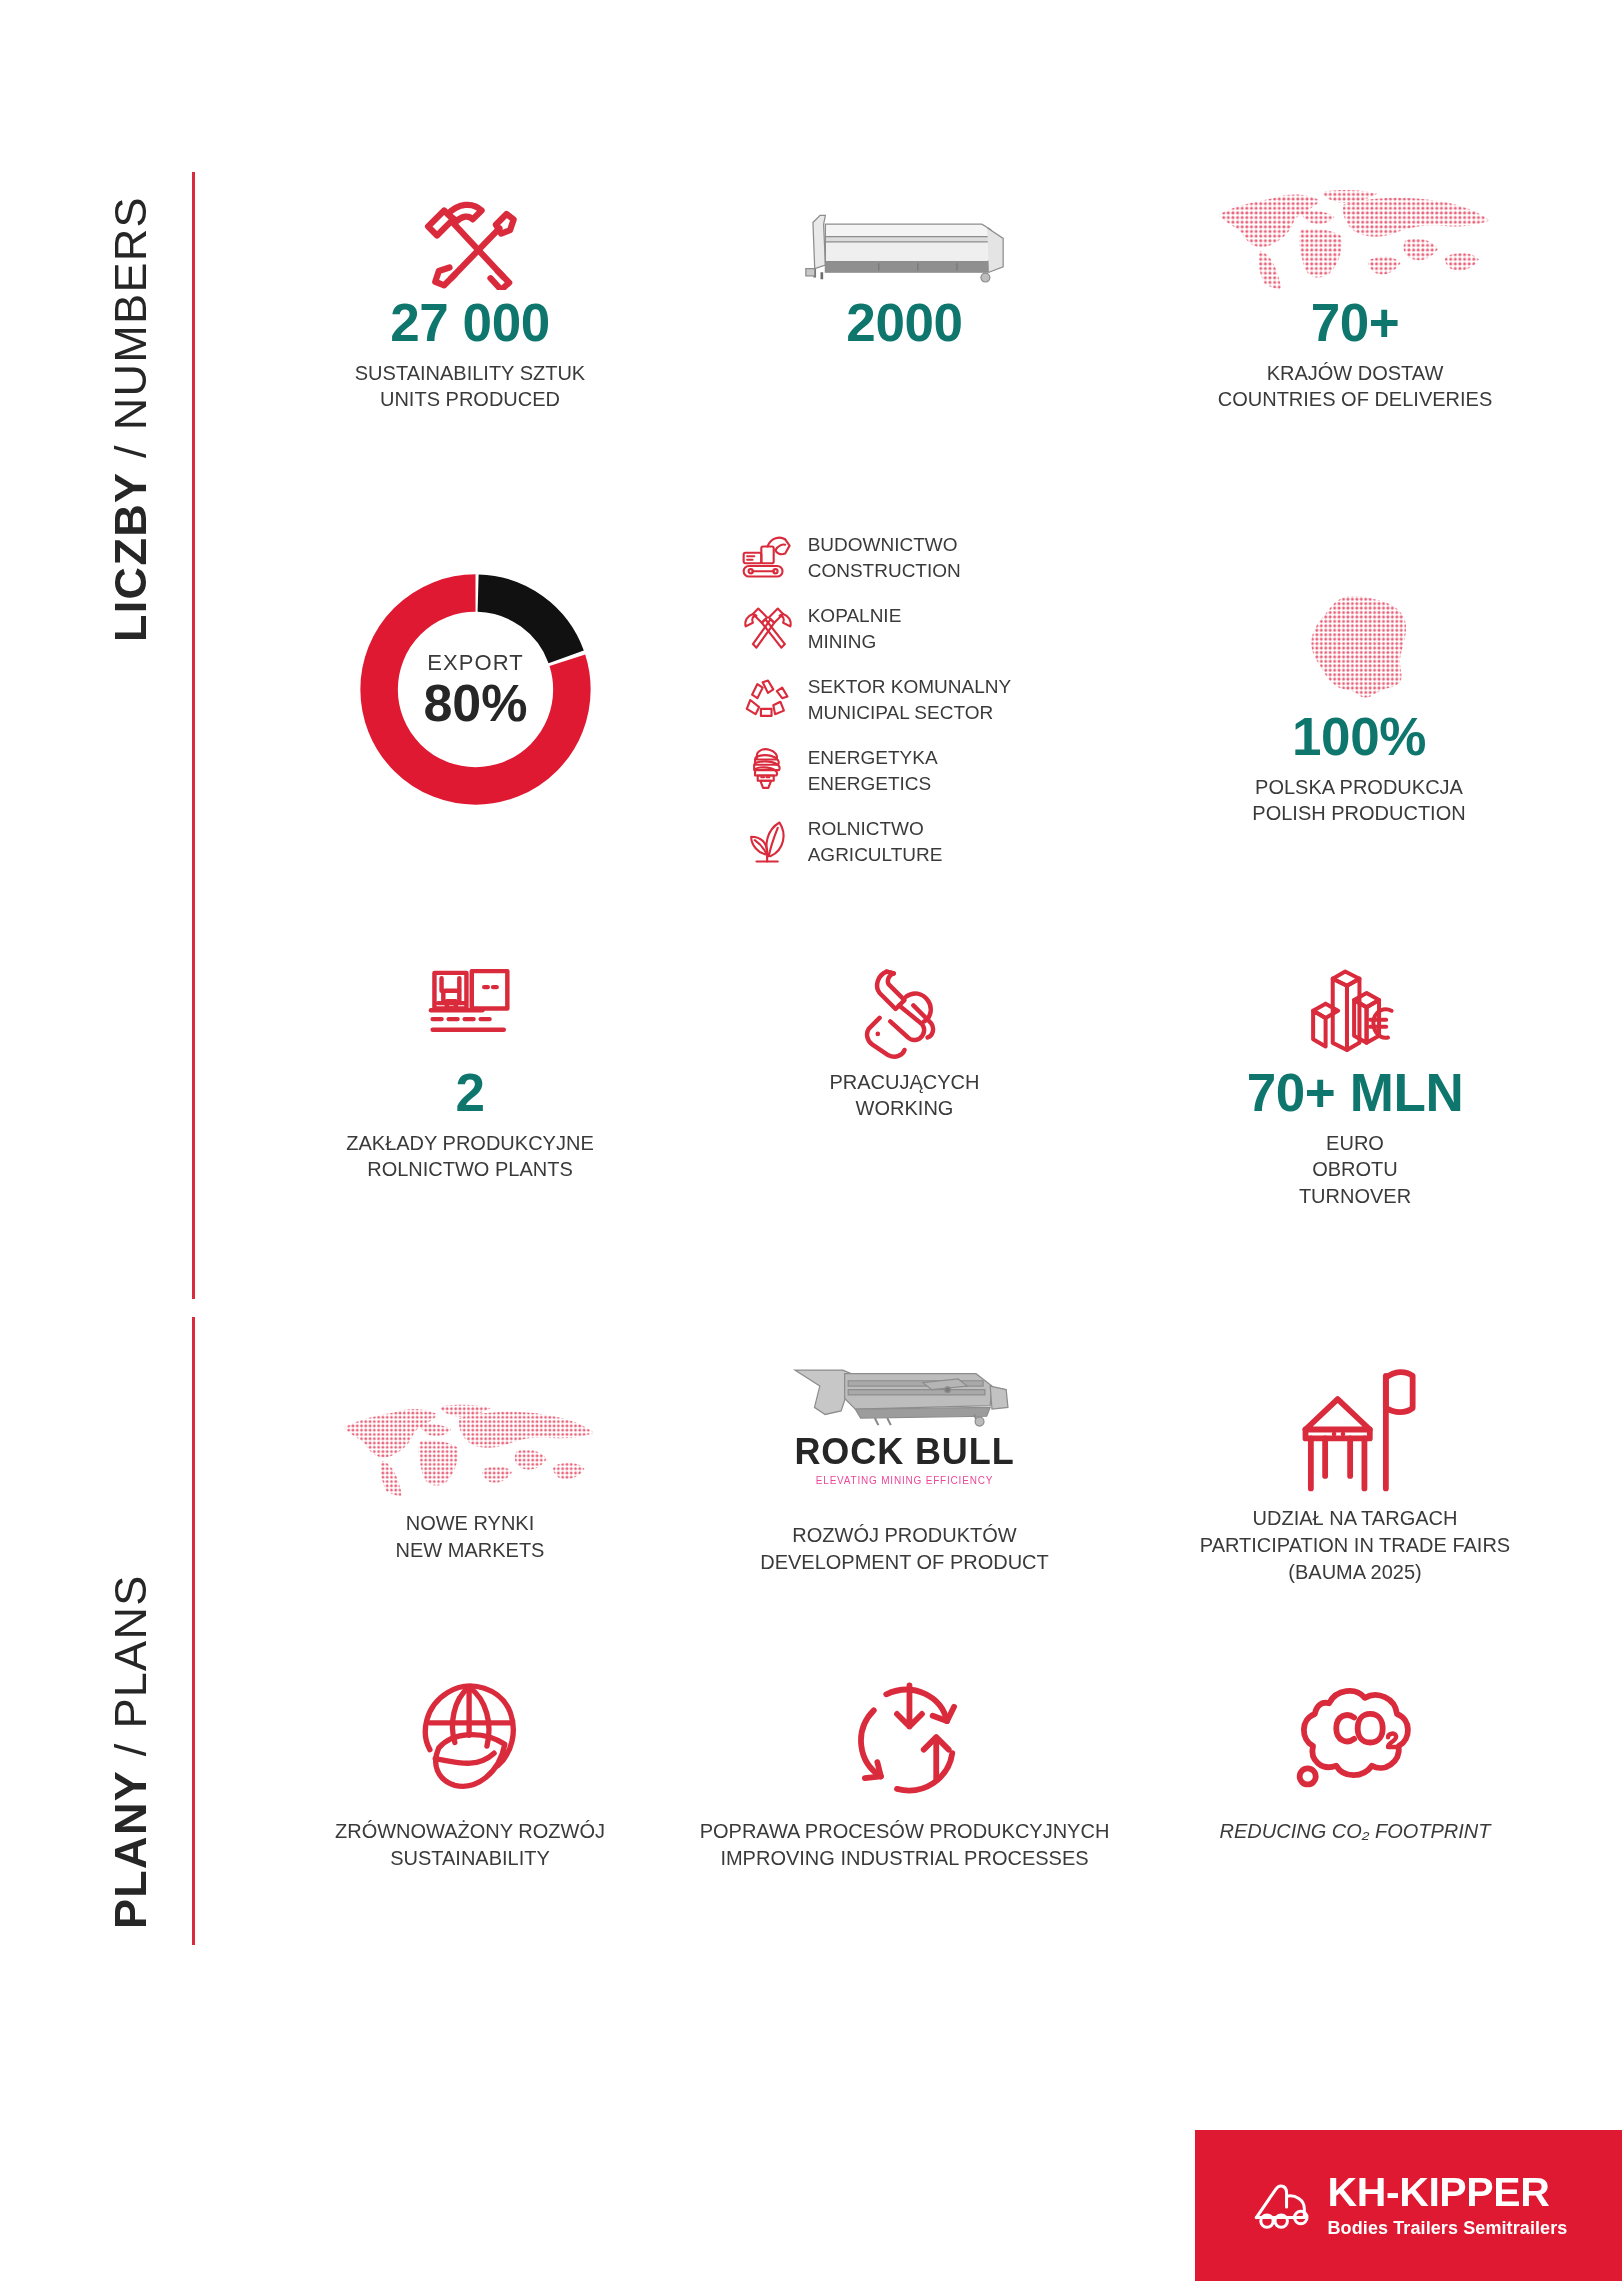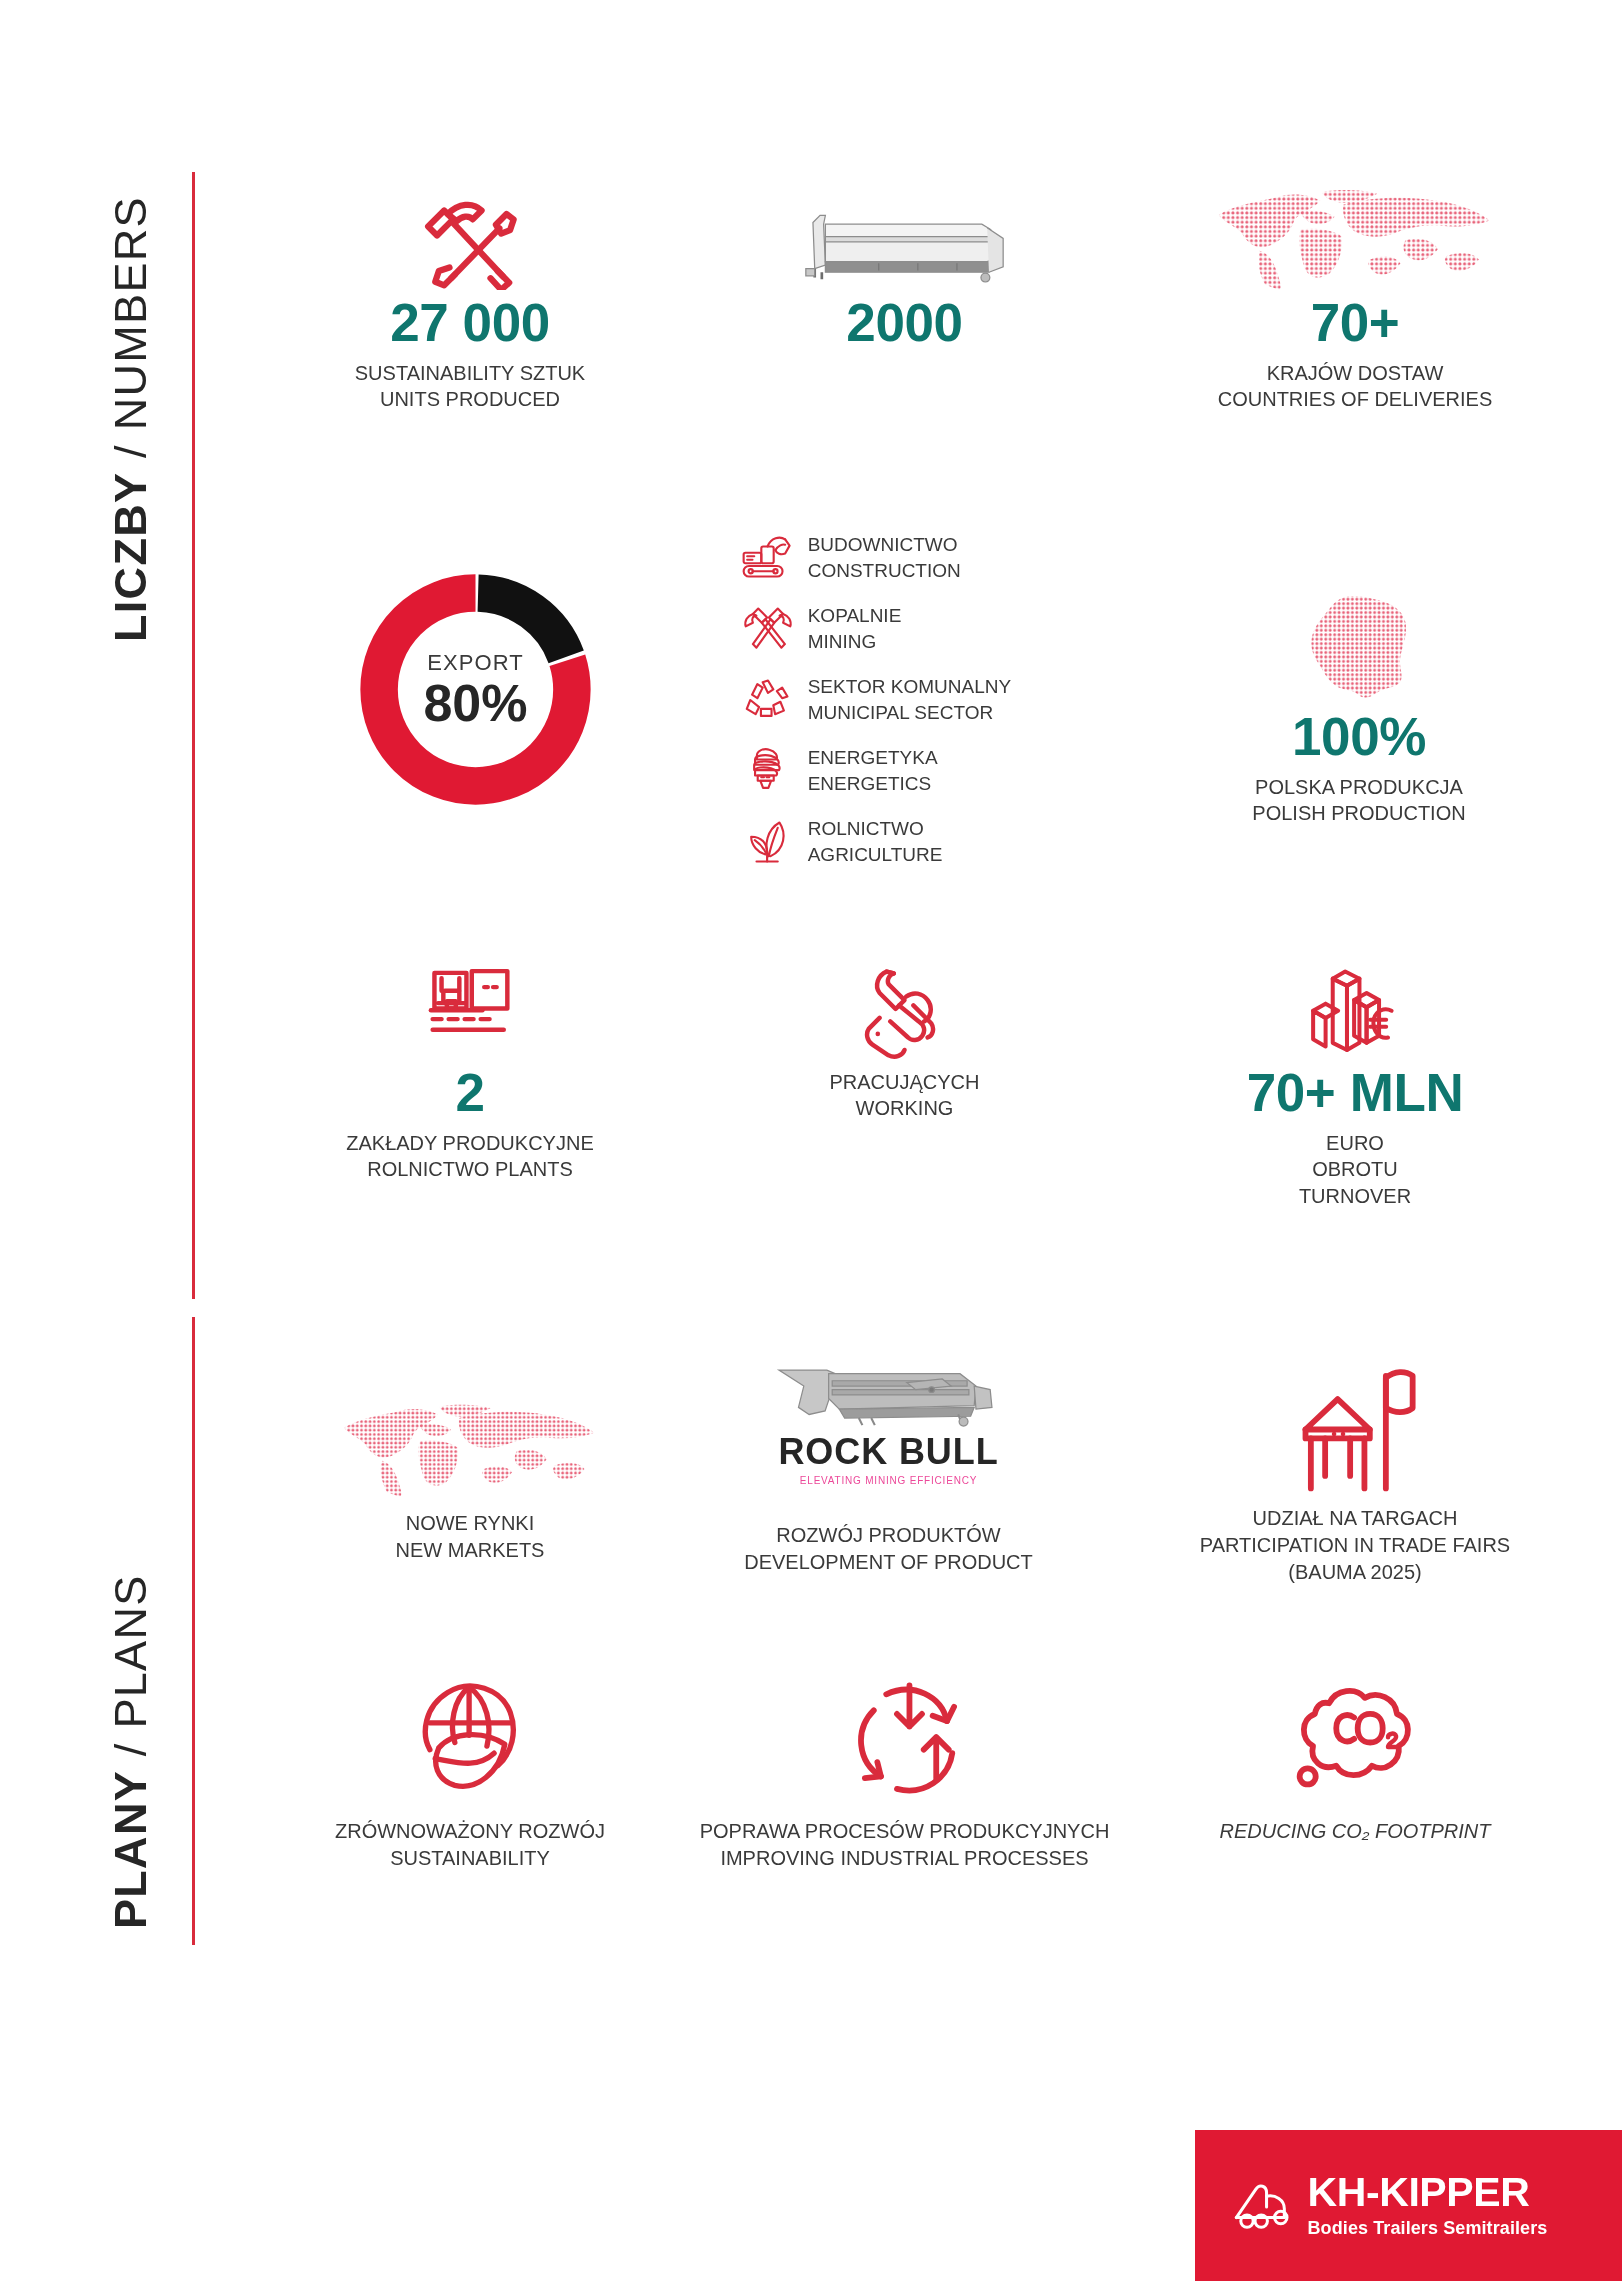--- a/index.html
+++ b/index.html
@@ -56,21 +56,21 @@
   .sector-txt div{white-space:nowrap;}
 
   
   .rb-wrap{text-align:center;}
   .rb-name{font-size:36px;font-weight:700;letter-spacing:0.9px;color:#262626;line-height:1;}
   .rb-tag{font-size:10px;letter-spacing:0.8px;color:#ec4899;margin-top:5.3px;}
 
   
   .footer-logo{
     position:absolute;right:0;bottom:0;width:428px;height:151px;
-    background:#e01933;display:flex;align-items:center;padding-left:36px;box-sizing:border-box;
+    background:#e01933;display:flex;align-items:center;padding-left:56px;box-sizing:border-box;
   }
   .fl-text{margin-left:12.5px;color:#fff;}
   .fl-name{font-size:41px;font-weight:700;letter-spacing:-0.4px;line-height:1;}
   .fl-sub{font-size:18px;font-weight:700;margin-top:5.3px;letter-spacing:0.1px;}
 
   svg{display:block;}
 </style>
 </head>
 <body>
 
@@ -377,21 +377,21 @@
           <path d="M268 92 C282 86 298 88 304 96 C296 108 280 112 272 106 C266 100 264 96 268 92 Z"></path>
         </g>
       </svg>
     </div>
     <div class="plan-lines">
       <div>NOWE RYNKI</div>
       <div>NEW MARKETS</div>
     </div>
   </div>
 
-  <div class="cell" style="left:688px;top:1354px;width:401px;">
+  <div class="cell" style="left:704px;top:1354px;width:401px;">
     <div class="icon-wrap" style="height:80px;">
       <svg width="232" height="71" viewBox="0 0 260 80">
         <g stroke="#8d8d8d" stroke-width="1.4">
           <path d="M6 8 L60 8 L74 14 L66 30 L58 54 L40 58 L28 50 L34 26 Z" fill="#c7c7c7"></path>
           <path d="M62 12 L210 12 L228 26 L226 48 L74 52 L62 40 Z" fill="#bdbdbd"></path>
           <path d="M66 20 L218 20 L218 26 L66 26 Z" fill="#a9a9a9"></path>
           <path d="M66 30 L220 30 L220 36 L66 36 Z" fill="#a9a9a9"></path>
           <path d="M150 22 L190 18 L200 26 L160 30 Z" fill="#b5b5b5"></path>
           <circle cx="178" cy="30" r="3.2" fill="#7a7a7a"></circle>
           <path d="M226 26 L244 30 L246 50 L228 52 Z" fill="#c2c2c2"></path>

